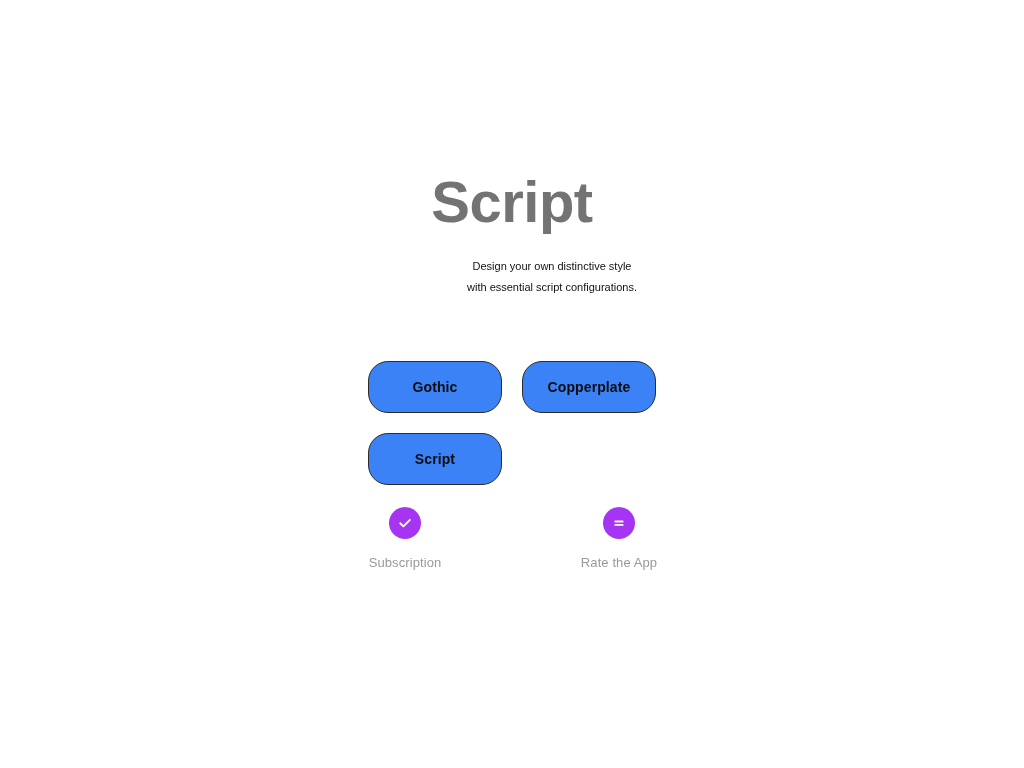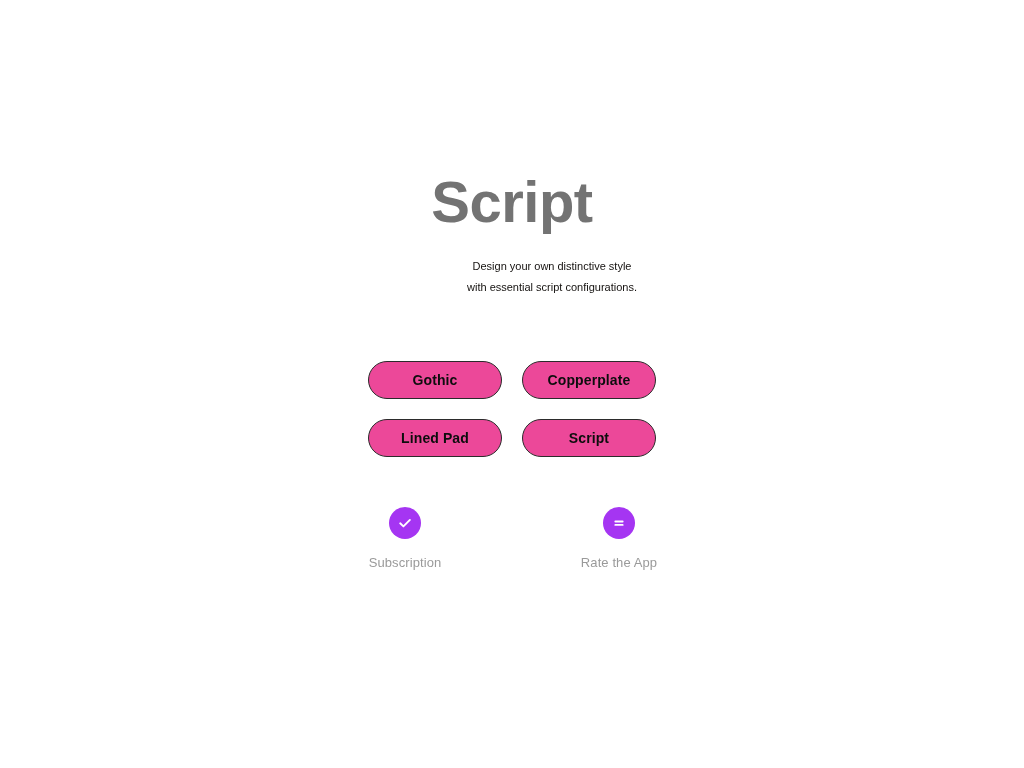--- a/index.html
+++ b/index.html
@@ -63,25 +63,25 @@
     position: absolute;
     top: 361px;
     left: 368px;
     width: 288px;
     display: flex;
     flex-wrap: wrap;
     gap: 20px 20px;
   }
   .style-button {
     width: 134px;
-    height: 38px;
+    height: 52px;
     box-sizing: border-box;
     border: 1px solid #2b2b2b;
     border-radius: 20px;
-    background: #ec4899;
+    background: #3b82f6;
     color: #0d0d0d;
     font-family: "Liberation Sans", "DejaVu Sans", sans-serif;
     font-size: 14px;
     font-weight: bold;
     letter-spacing: 0.1px;
     display: flex;
     align-items: center;
     justify-content: center;
     cursor: pointer;
     padding: 0;
@@ -133,21 +133,20 @@
   <div class="app-title">Script</div>
 
   <div class="app-subtitle">
     <span class="sub-line">Design your own distinctive style</span>
     <span class="sub-line">with essential script configurations.</span>
   </div>
 
   <div class="style-options">
     <button class="style-button">Gothic</button>
     <button class="style-button">Copperplate</button>
-    <button class="style-button">Lined Pad</button>
     <button class="style-button">Script</button>
   </div>
 
   <div class="action-bar">
 
     <div class="action-item">
       <span class="action-circle">
         <svg width="18" height="18" viewBox="0 0 18 18" aria-hidden="true">
           <path d="M4.2 9.3 L7.4 12.4 L13.9 5.9" fill="none" stroke="#ffffff" stroke-width="1.9" stroke-linecap="round" stroke-linejoin="round"></path>
         </svg>

